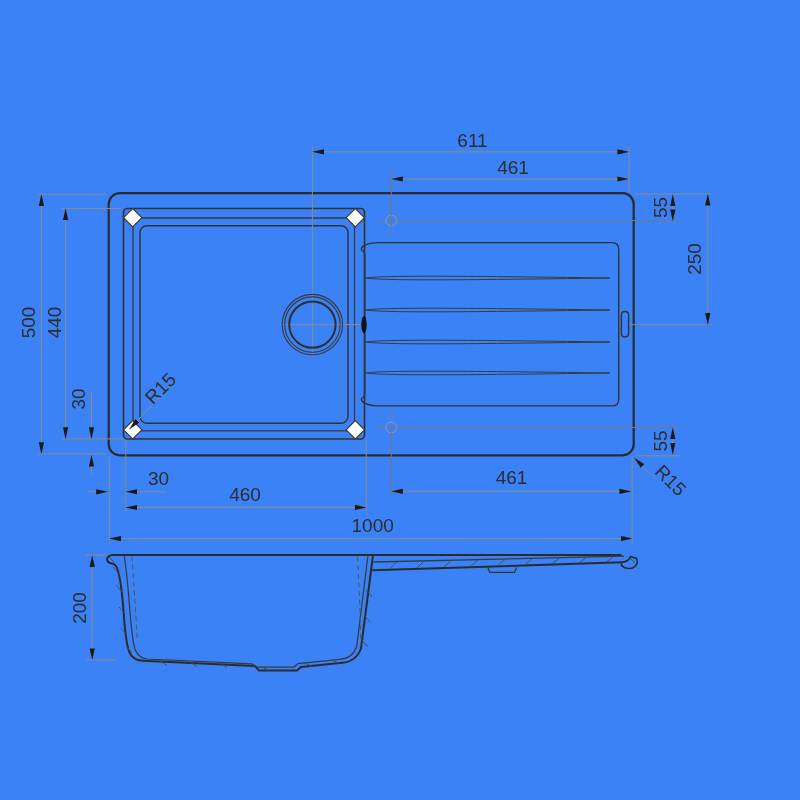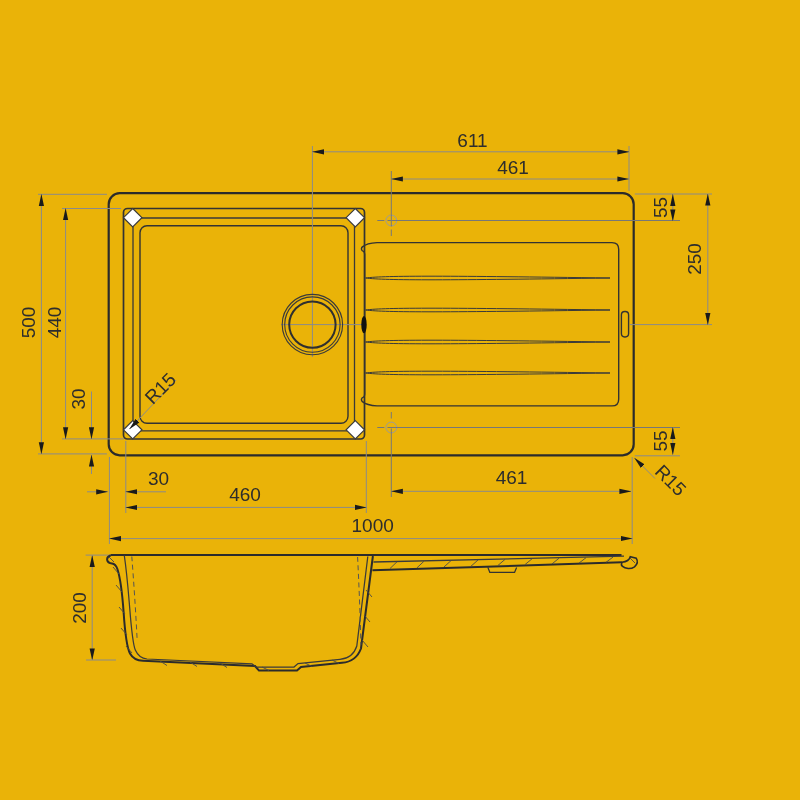--- a/index.html
+++ b/index.html
@@ -1,16 +1,16 @@
 <!DOCTYPE html>
 <html><head>
 <meta charset="utf-8">
 <style>
   html,body{margin:0;padding:0;background:#ffffff;}
-  #page{width:800px;height:800px;background:#eab308;}
+  #page{width:800px;height:800px;background:#3b82f6;}
   text{font-family:"Liberation Sans",sans-serif;font-size:19px;fill:#2d2d2d;}
 </style>
 </head>
 <body>
 <div id="page">
 <svg width="800" height="800" viewBox="0 0 800 800">
 <defs>
 <marker id="ar" viewBox="0 0 12 6" refX="11.6" refY="3" markerWidth="12" markerHeight="6" orient="auto-start-reverse">
 <path d="M0,0.4 L12,3 L0,5.6 Z" fill="#1a1a1a"></path>
 </marker>

